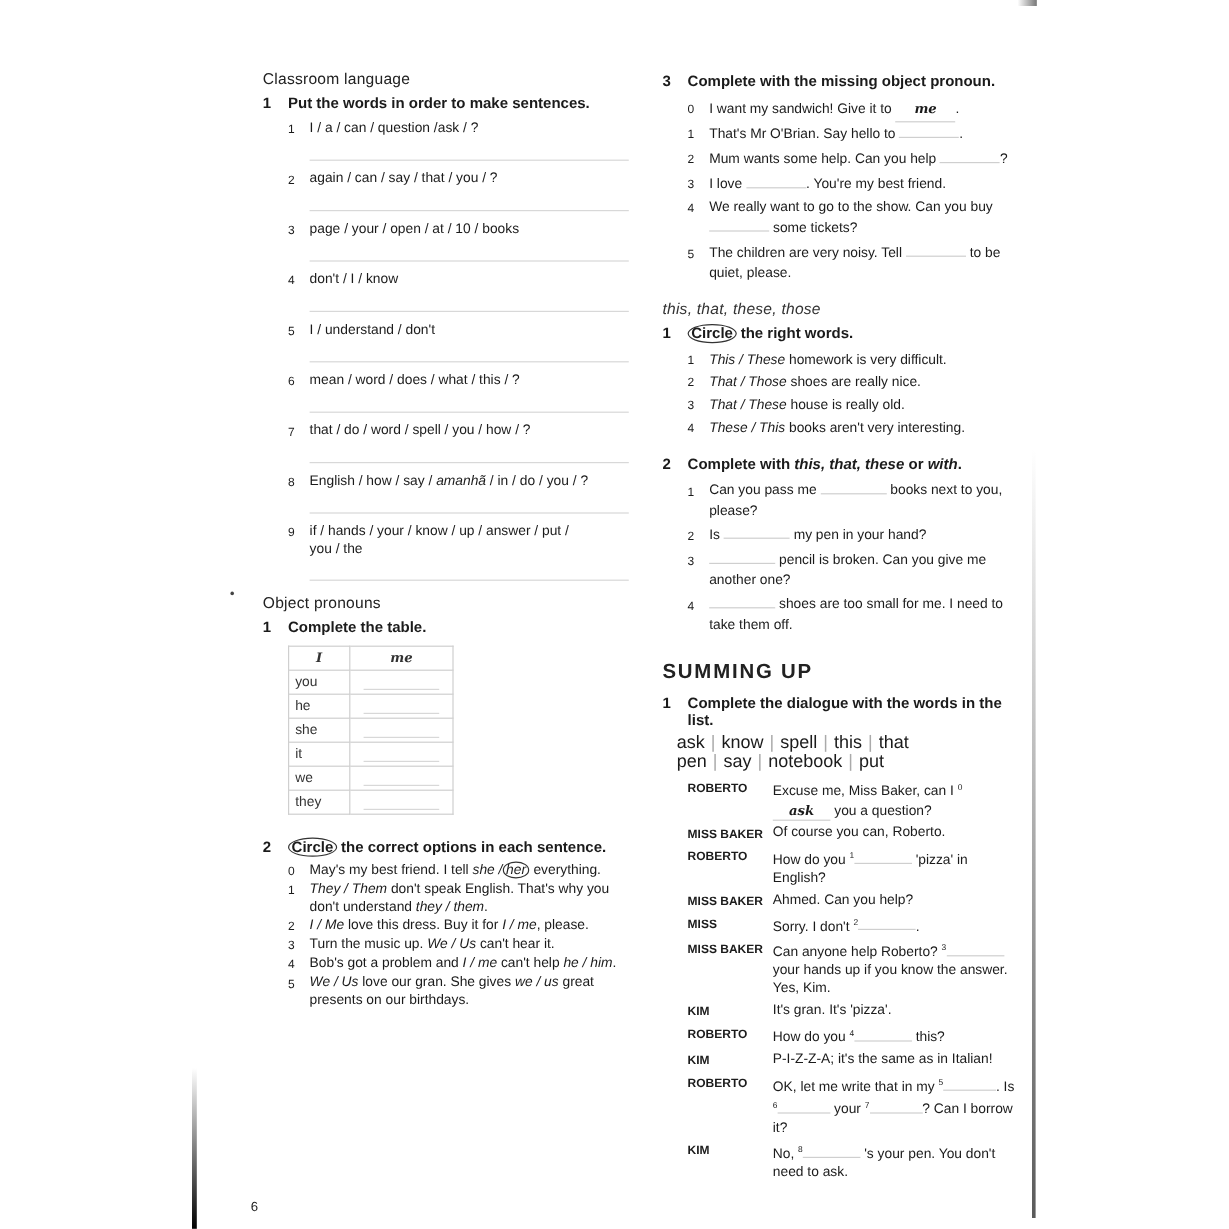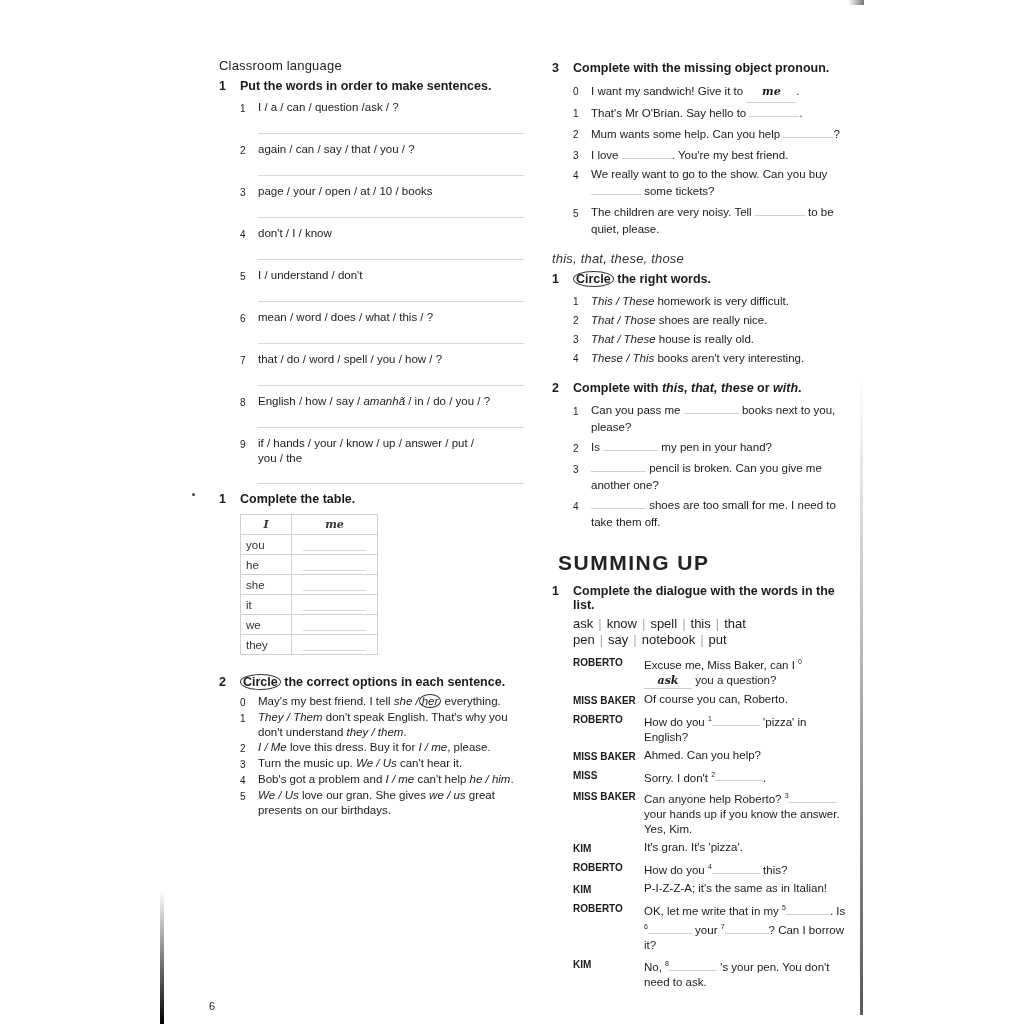--- a/index.html
+++ b/index.html
@@ -21,21 +21,21 @@
     background:linear-gradient(to right, #ffffff, #777777);
   }
   .col-left { position:absolute; left:219px; top:58px; width:305px; }
   .col-right { position:absolute; left:552px; top:58px; width:295px; }
 
   .section-title {
     font-size:13px; color:#222; letter-spacing:0.2px; margin:0;
     font-weight:normal;
   }
   .section-title.italic { font-style:italic; color:#333; }
-  .section-title.caps { font-weight:bold; letter-spacing:1.5px; font-size:21px;margin-left:6px; }
+  .section-title.caps { font-weight:bold; letter-spacing:1.5px; font-size:17px; }
 
   .ex-head { display:flex; font-weight:bold; font-size:12.5px; margin:0; }
   .ex-num { width:21px; flex:none; }
   .circled {
     border:1px solid #333; border-radius:50%/50%; padding:0 2px;
   }
 
   .item { display:flex; font-size:11.5px; line-height:15px; }
   .item-num { width:18px; flex:none; font-size:10px; padding-top:1px; }
   .item-text { flex:1; }
@@ -51,21 +51,21 @@
   table.pron {
     border-collapse:collapse; margin-left:21px; margin-top:8px; font-size:11.5px;
   }
   table.pron td {
     border:1px solid #cfcfcf; height:19px; padding:0 5px; color:#333;
   }
   table.pron td.c1 { width:40px; }
   table.pron td.c2 { width:75px; }
   .cell-blank { display:block; border-bottom:1px solid #d8d8d8; margin:12px 6px 0 6px; }
 
-  .wordbox { font-size:13px; line-height:16px; margin-left:21px; }
+  .wordbox { font-size:15px; line-height:16px; margin-left:12px; }
   .wordbox .sep { color:#aaa; margin:0 5px; }
 
   .dlg { display:flex; font-size:11.5px; line-height:15px; margin-left:21px; }
   .speaker { width:71px; flex:none; font-weight:bold; font-size:10px; padding-top:1px; }
   .speech { flex:1; }
   sup { font-size:7px; }
 
   .page-num { position:absolute; left:209px; top:1000px; font-size:11px; color:#222; }
   .bullet-dot { position:absolute; left:192px; top:493px; width:3px; height:3px; background:#444; border-radius:50%; }
 </style>
@@ -127,20 +127,21 @@
         </div>
       <div class="answer-line" style="margin:16px 0 8px 18px;"></div>
       <div class="item">
           <span class="item-num">9</span>
           <span class="item-text" style="padding-right:40px;">if / hands / your / know / up / answer / put / you / the</span>
         </div>
       <div class="answer-line" style="margin:16px 0 8px 18px;"></div>
     </div>
   </div>
 
+  <h2 class="section-title" style="margin-top:11px;">Object pronouns</h2>
   <div class="ex-head" style="margin-top:6px;">
     <span class="ex-num">1</span>
     <span>Complete the table.</span>
   </div>
   <table class="pron">
     <tbody>
         <tr>
       <td class="c1" style="text-align:center;"><span class="hand">I</span></td>
       <td class="c2" style="text-align:center;"><span class="hand">me</span></td>
     </tr>

